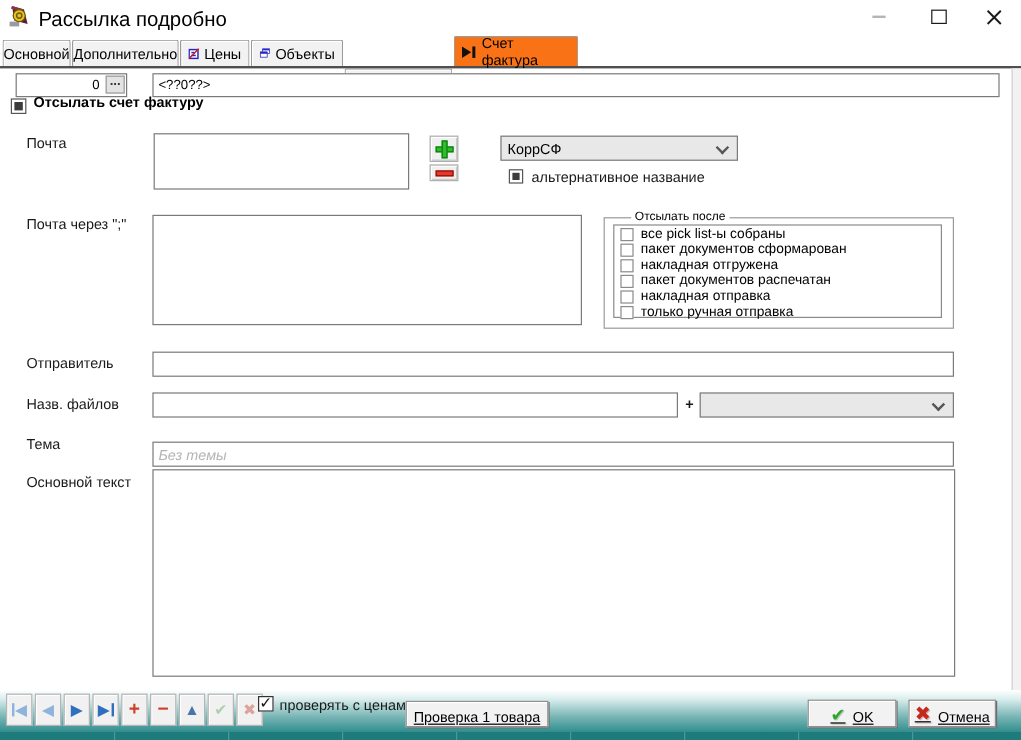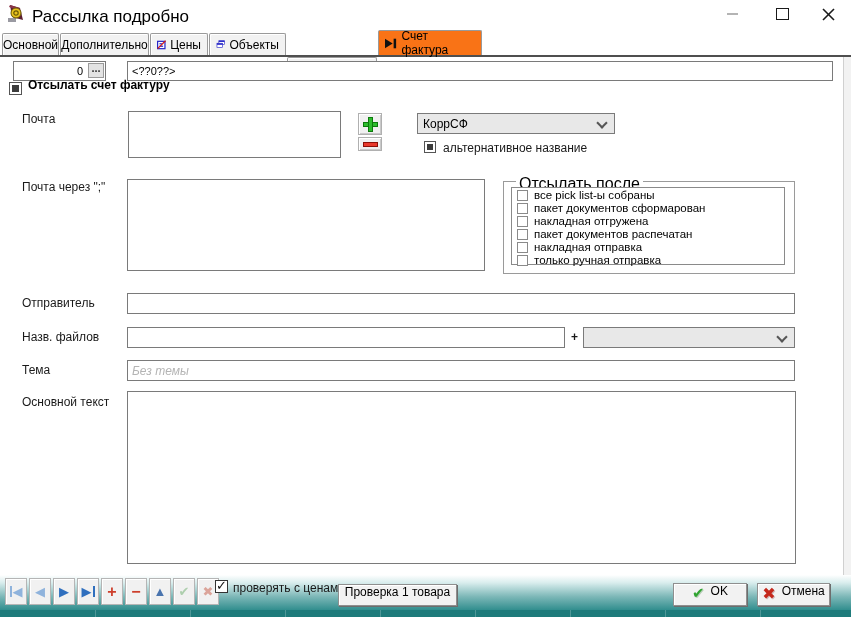--- a/index.html
+++ b/index.html
@@ -25,21 +25,21 @@
   .tab-sep-line{position:absolute;left:0;top:55px;width:851px;height:2px;background:#4f4f4f;}
 
   
   .lbl{position:absolute;font-size:12px;color:#1a1a1a;white-space:nowrap;}
   .field{position:absolute;background:#fff;border:1px solid #7a7a7a;box-sizing:border-box;font-size:11px;}
   .field .val{position:absolute;left:4px;top:3px;}
   .combo{position:absolute;background:#e8e8e8;border:1px solid #7a7a7a;box-sizing:border-box;}
   .combo .val{position:absolute;left:5px;top:3px;font-size:12px;}
   .chev{position:absolute;right:8px;top:5px;width:6px;height:6px;border-right:2px solid #555;border-bottom:2px solid #555;transform:rotate(45deg);}
   .groupbox{position:absolute;border:1px solid #9a9a9a;}
-  .group-title{position:absolute;top:-7px;left:12px;background:#fff;padding:0 3px;font-size:16px;}
+  .group-title{position:absolute;top:-7px;left:22px;background:#fff;padding:0 3px;font-size:10px;}
   .cb-box{position:absolute;width:13px;height:13px;background:#fff;border:1px solid #555;box-sizing:border-box;}
   .cb-box.small{width:12px;height:12px;}
   .cb-grayfill::after{content:"";position:absolute;left:2px;top:2px;right:2px;bottom:2px;background:#3c3c3c;}
   .cb-check::after{content:"✓";position:absolute;left:0px;top:-3px;font-size:13px;font-weight:bold;color:#111;}
 
   
   .dots-btn{position:absolute;right:1px;top:1px;width:16px;height:15px;background:#e3e3e3;border:1px solid #9a9a9a;
             box-sizing:border-box;text-align:center;line-height:9px;font-weight:bold;font-size:11px;color:#333;}
   .main-cb-label{position:absolute;left:28px;top:78px;font-size:12px;font-weight:bold;}
 
@@ -66,21 +66,21 @@
 
   .nav-btn{position:absolute;top:3px;width:22px;height:27px;background:#f1f1f1;border:1px solid #b5b5b5;
            box-shadow:inset 1px 1px 0 #fff;box-sizing:border-box;display:flex;align-items:center;justify-content:center;
            font-size:13px;font-weight:bold;}
   .nav-c-bluedis{color:#8fb3dc;} .nav-c-blue{color:#2f6fbe;} .nav-c-red{color:#cd3e2b;}
   .nav-c-up{color:#4a74ae;} .nav-c-greendis{color:#aecfae;} .nav-c-reddis{color:#dba49a;}
   .bar-left::before{content:"";width:2px;height:11px;background:currentColor;margin-right:1px;}
   .bar-right::after{content:"";width:2px;height:11px;background:currentColor;margin-left:1px;}
 
   .push-btn{position:absolute;background:#f2f2f2;border:1px solid #8f8f8f;box-shadow:inset 1px 1px 0 #ffffff,1px 1px 0 #6d6d6d;
-            box-sizing:border-box;display:flex;align-items:flex-start;justify-content:center;gap:6px;font-size:12px;}
+            box-sizing:border-box;display:flex;align-items:flex-end;justify-content:center;gap:6px;font-size:12px;text-decoration:underline;}
   .icon-ok{color:#2fa430;font-size:15px;font-weight:bold;text-shadow:1px 1px 0 rgba(0,90,0,.25);}
   .icon-cancel{color:#c5281c;font-size:16px;font-weight:bold;text-shadow:1px 1px 0 rgba(100,0,0,.25);}
 
   .right-strip{position:absolute;left:843px;top:57px;width:8px;height:518px;background:#f2f2f2;border-left:1px solid #d0d0d0;}
 </style>
 </head>
 <body>
 
 <div id="app">
 
@@ -221,21 +221,21 @@
   <div class="field" style="left:127px;top:327px;width:438px;height:21px;">
     <span class="val"></span>
   </div>
   <div class="lbl" style="left:571px;top:330px;font-weight:bold;">+</div>
   <div class="combo" style="left:583px;top:327px;width:212px;height:21px;">
     <span class="val"></span>
     <div class="chev"></div>
   </div>
 
   <div class="lbl" style="left:22px;top:363px;">Тема</div>
-  <div class="field" style="left:127px;top:360px;width:668px;height:21px;">
+  <div class="field" style="left:127px;top:368px;width:668px;height:21px;">
     <span class="val placeholder">Без темы</span>
   </div>
 
   <div class="lbl" style="left:22px;top:395px;">Основной текст</div>
   <div class="field" style="left:127px;top:391px;width:669px;height:173px;">
     <span class="val"></span>
   </div>
 
   <div class="bottombar">
     <div class="nav-btn nav-c-bluedis bar-left" style="left:5px;">

